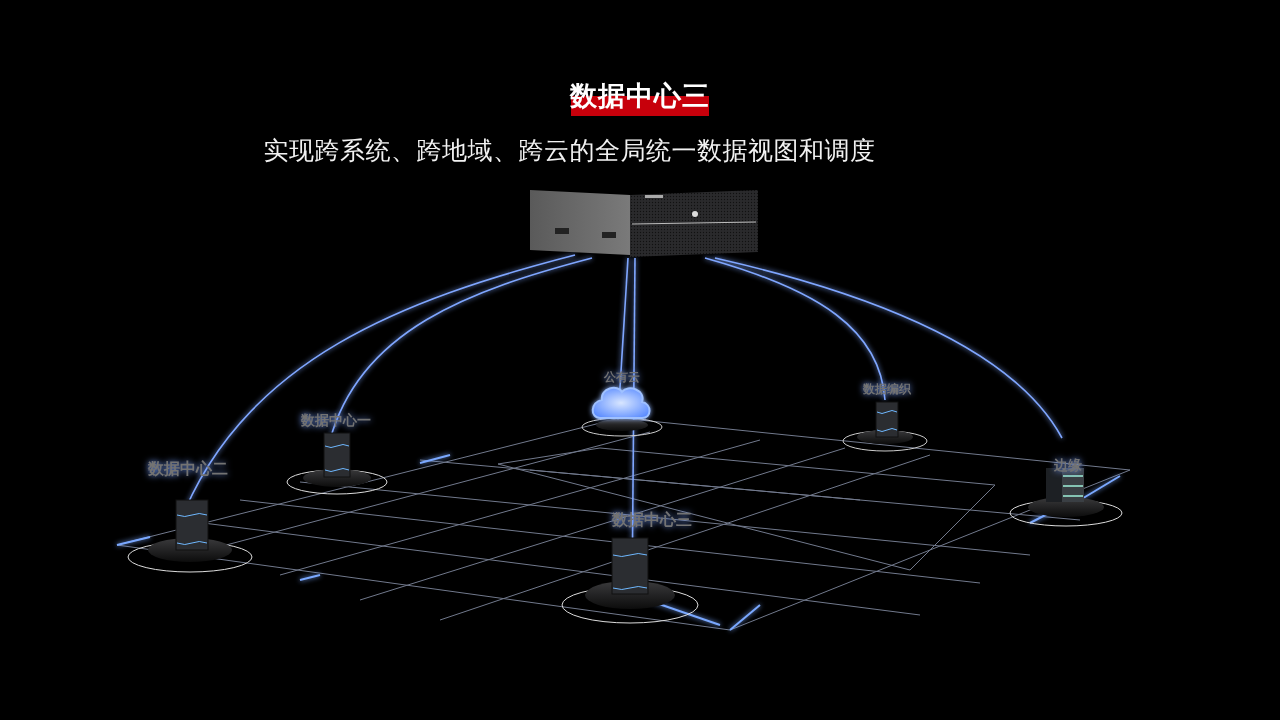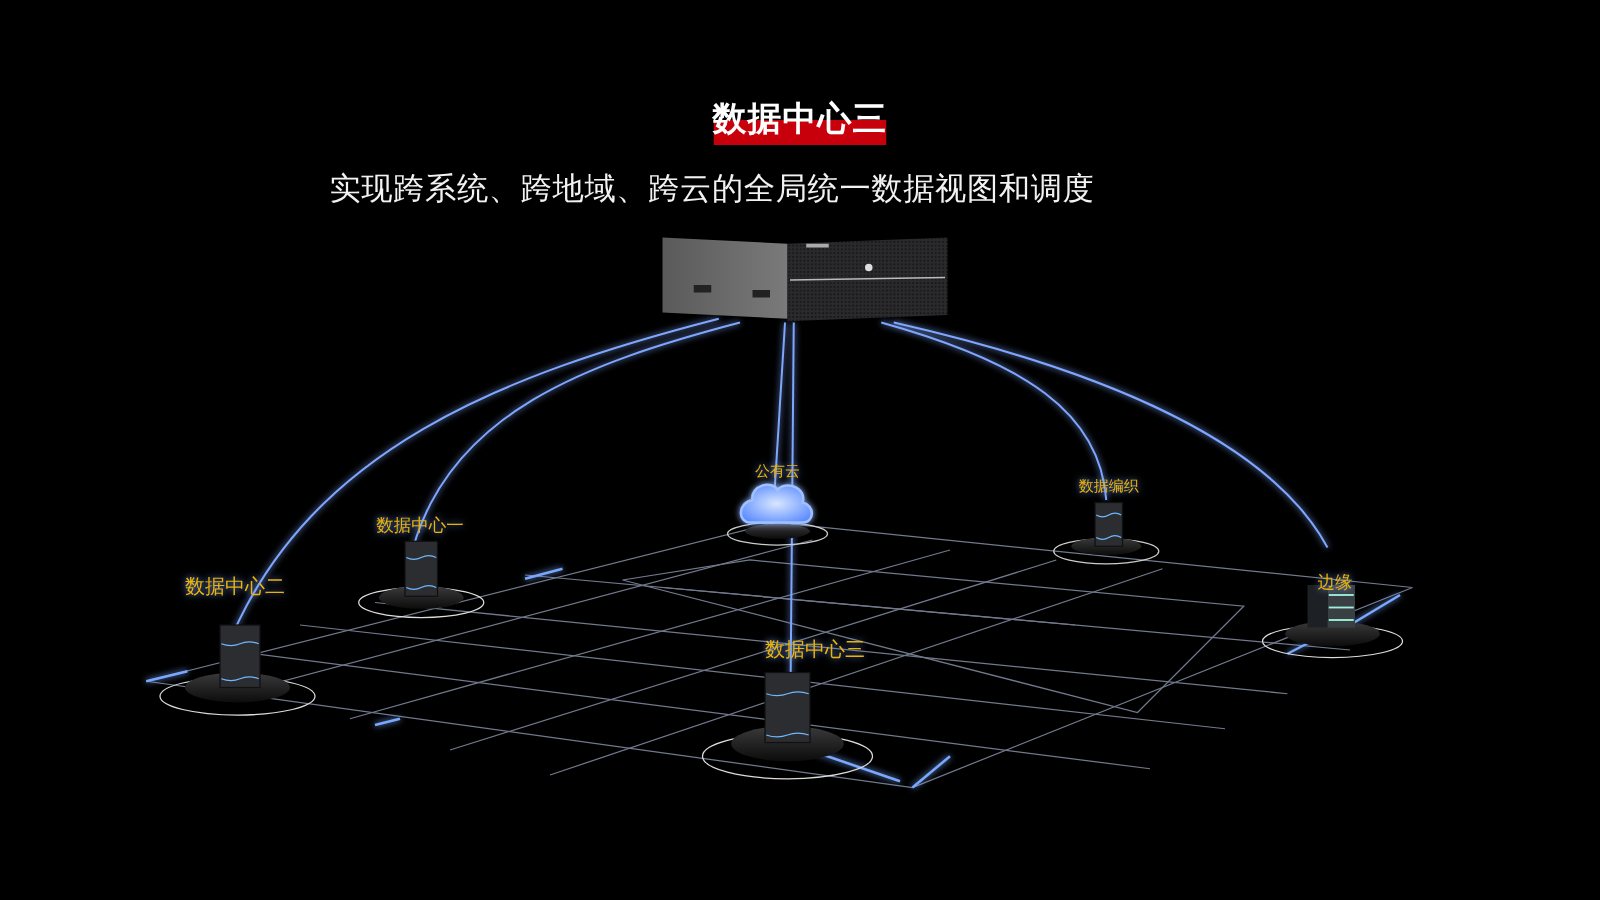--- a/index.html
+++ b/index.html
@@ -5,22 +5,22 @@
   html, body { margin:0; padding:0; }
   body { width:1280px; height:720px; background:#000; overflow:hidden; position:relative;
          font-family:"DejaVu Sans", "Liberation Sans", sans-serif; color:#fff; }
   .title-wrap { position:absolute; left:0; top:76px; width:1280px; text-align:center; }
   .title-bar { position:absolute; left:571px; top:96px; width:138px; height:20px; background:#c7000b; }
   .title { position:relative; display:inline-block; font-size:27px; font-weight:bold; letter-spacing:1px;
            color:#fff; line-height:40px; }
   .subtitle { position:absolute; left:0; top:134px; width:1139px; text-align:center;
               font-size:25px; color:#f2f2f2; letter-spacing:0.5px; }
   svg.scene { position:absolute; left:0; top:0; }
-  .node-label { position:absolute; font-size:14px; color:#eab308; white-space:nowrap;
-                text-shadow:0 0 6px rgba(120,160,255,0.9); transform:translateX(-50%); }
+  .node-label { position:absolute; font-size:14px; color:#737373; white-space:nowrap;
+                text-shadow:0 0 6px rgba(120,160,255,0.9); transform:translateX(-50%);font-weight:bold; }
   .node-label.small { font-size:12px; }
   .node-label.big { font-size:16px; }
 </style>
 </head>
 <body>
 
 <svg class="scene" width="1280" height="720" viewBox="0 0 1280 720">
   <defs>
     <filter id="glow" x="-50%" y="-50%" width="200%" height="200%">
       <feGaussianBlur stdDeviation="2.5" result="b"></feGaussianBlur>

